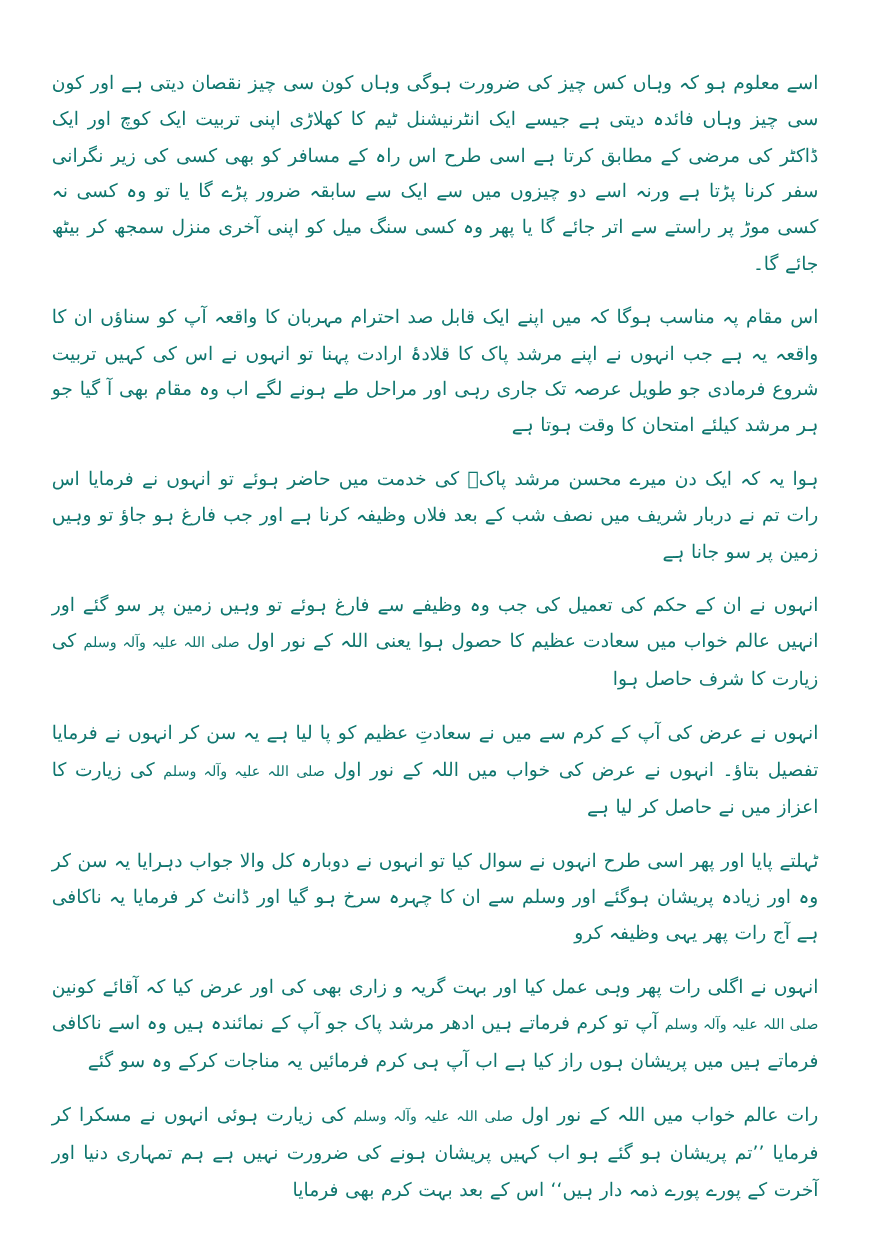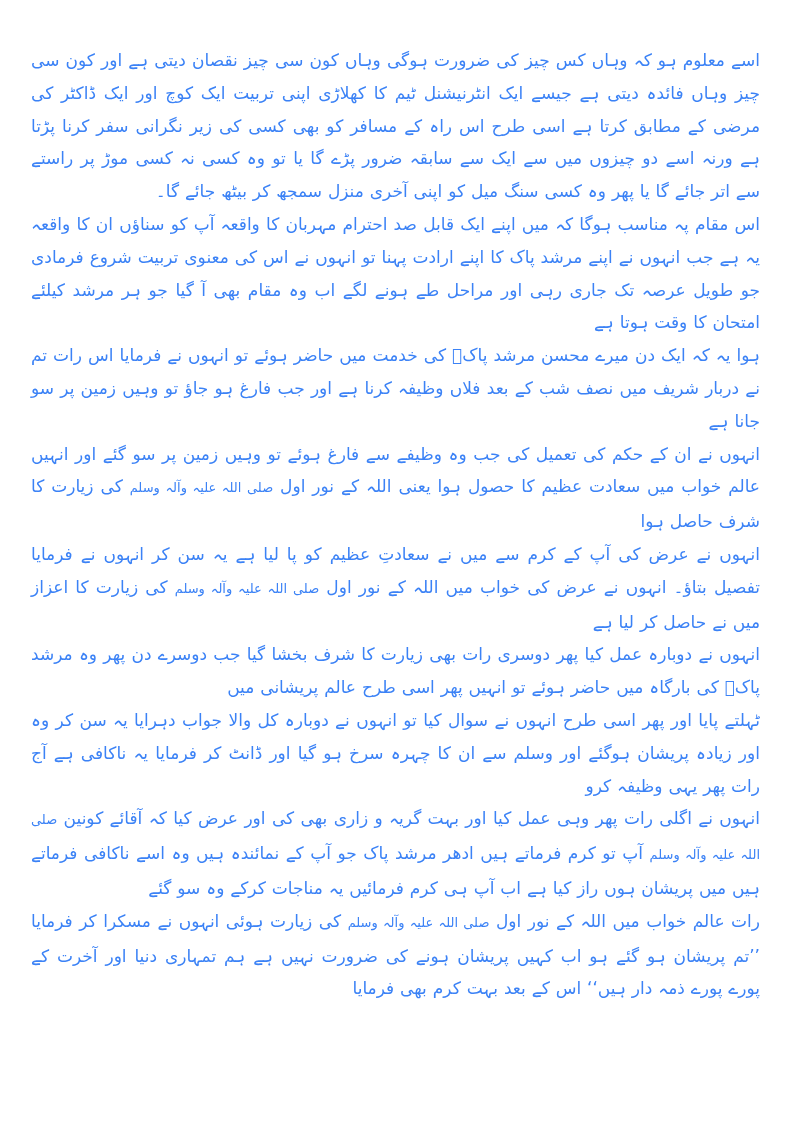--- a/index.html
+++ b/index.html
@@ -11,44 +11,43 @@
     position: relative;
     width: 793px;
     height: 1122px;
     box-sizing: border-box;
     background: #ffffff;
     padding: 44px 33px 0 31px;
     overflow: hidden;
     direction: rtl;
   }
   .para {
-    margin: 0;
+    margin: 16px;
     padding: 0;
-    color: #3b82f6;
+    color: #0f766e;
     font-family: "DejaVu Sans", "Liberation Sans", sans-serif;
     font-size: 17px;
     line-height: 32.8px;
     text-align: justify;
     text-justify: inter-word;
     word-spacing: 0.5px;
     direction: rtl;
   }
   
   .honorific {
     font-size: 13px;
     letter-spacing: 0;
   }
 </style>
 </head>
 <body>
 
 <div class="page" dir="rtl">
   <p class="para">اسے معلوم ہو کہ وہاں کس چیز کی ضرورت ہوگی وہاں کون سی چیز نقصان دیتی ہے اور کون سی چیز وہاں فائدہ دیتی ہے جیسے ایک انٹرنیشنل ٹیم کا کھلاڑی اپنی تربیت ایک کوچ اور ایک ڈاکٹر کی مرضی کے مطابق کرتا ہے اسی طرح اس راہ کے مسافر کو بھی کسی کی زیر نگرانی سفر کرنا پڑتا ہے ورنہ اسے دو چیزوں میں سے ایک سے سابقہ ضرور پڑے گا یا تو وہ کسی نہ کسی موڑ پر راستے سے اتر جائے گا یا پھر وہ کسی سنگ میل کو اپنی آخری منزل سمجھ کر بیٹھ جائے گا۔</p>
-  <p class="para">اس مقام پہ مناسب ہوگا کہ میں اپنے ایک قابل صد احترام مہربان کا واقعہ آپ کو سناؤں ان کا واقعہ یہ ہے جب انہوں نے اپنے مرشد پاک کا اپنے ارادت پہنا تو انہوں نے اس کی معنوی تربیت شروع فرمادی جو طویل عرصہ تک جاری رہی اور مراحل طے ہونے لگے اب وہ مقام بھی آ گیا جو ہر مرشد کیلئے امتحان کا وقت ہوتا ہے</p>
+  <p class="para">اس مقام پہ مناسب ہوگا کہ میں اپنے ایک قابل صد احترام مہربان کا واقعہ آپ کو سناؤں ان کا واقعہ یہ ہے جب انہوں نے اپنے مرشد پاک کا قلادۂ ارادت پہنا تو انہوں نے اس کی کہیں تربیت شروع فرمادی جو طویل عرصہ تک جاری رہی اور مراحل طے ہونے لگے اب وہ مقام بھی آ گیا جو ہر مرشد کیلئے امتحان کا وقت ہوتا ہے</p>
   <p class="para">ہوا یہ کہ ایک دن میرے محسن مرشد پاکؒ کی خدمت میں حاضر ہوئے تو انہوں نے فرمایا اس رات تم نے دربار شریف میں نصف شب کے بعد فلاں وظیفہ کرنا ہے اور جب فارغ ہو جاؤ تو وہیں زمین پر سو جانا ہے</p>
   <p class="para">انہوں نے ان کے حکم کی تعمیل کی جب وہ وظیفے سے فارغ ہوئے تو وہیں زمین پر سو گئے اور انہیں عالم خواب میں سعادت عظیم کا حصول ہوا یعنی اللہ کے نور اول <span class="honorific">صلی اللہ علیہ وآلہ وسلم</span> کی زیارت کا شرف حاصل ہوا</p>
   <p class="para">انہوں نے عرض کی آپ کے کرم سے میں نے سعادتِ عظیم کو پا لیا ہے یہ سن کر انہوں نے فرمایا تفصیل بتاؤ۔ انہوں نے عرض کی خواب میں اللہ کے نور اول <span class="honorific">صلی اللہ علیہ وآلہ وسلم</span> کی زیارت کا اعزاز میں نے حاصل کر لیا ہے</p>
-  <p class="para">انہوں نے دوبارہ عمل کیا پھر دوسری رات بھی زیارت کا شرف بخشا گیا جب دوسرے دن پھر وہ مرشد پاکؒ کی بارگاہ میں حاضر ہوئے تو انہیں پھر اسی طرح عالم پریشانی میں</p>
   <p class="para">ٹہلتے پایا اور پھر اسی طرح انہوں نے سوال کیا تو انہوں نے دوبارہ کل والا جواب دہرایا یہ سن کر وہ اور زیادہ پریشان ہوگئے اور وسلم سے ان کا چہرہ سرخ ہو گیا اور ڈانٹ کر فرمایا یہ ناکافی ہے آج رات پھر یہی وظیفہ کرو</p>
   <p class="para">انہوں نے اگلی رات پھر وہی عمل کیا اور بہت گریہ و زاری بھی کی اور عرض کیا کہ آقائے کونین <span class="honorific">صلی اللہ علیہ وآلہ وسلم</span> آپ تو کرم فرماتے ہیں ادھر مرشد پاک جو آپ کے نمائندہ ہیں وہ اسے ناکافی فرماتے ہیں میں پریشان ہوں راز کیا ہے اب آپ ہی کرم فرمائیں یہ مناجات کرکے وہ سو گئے</p>
   <p class="para">رات عالم خواب میں اللہ کے نور اول <span class="honorific">صلی اللہ علیہ وآلہ وسلم</span> کی زیارت ہوئی انہوں نے مسکرا کر فرمایا ’’تم پریشان ہو گئے ہو اب کہیں پریشان ہونے کی ضرورت نہیں ہے ہم تمہاری دنیا اور آخرت کے پورے پورے ذمہ دار ہیں‘‘ اس کے بعد بہت کرم بھی فرمایا</p>
 
 </div>
 
 </body></html>

